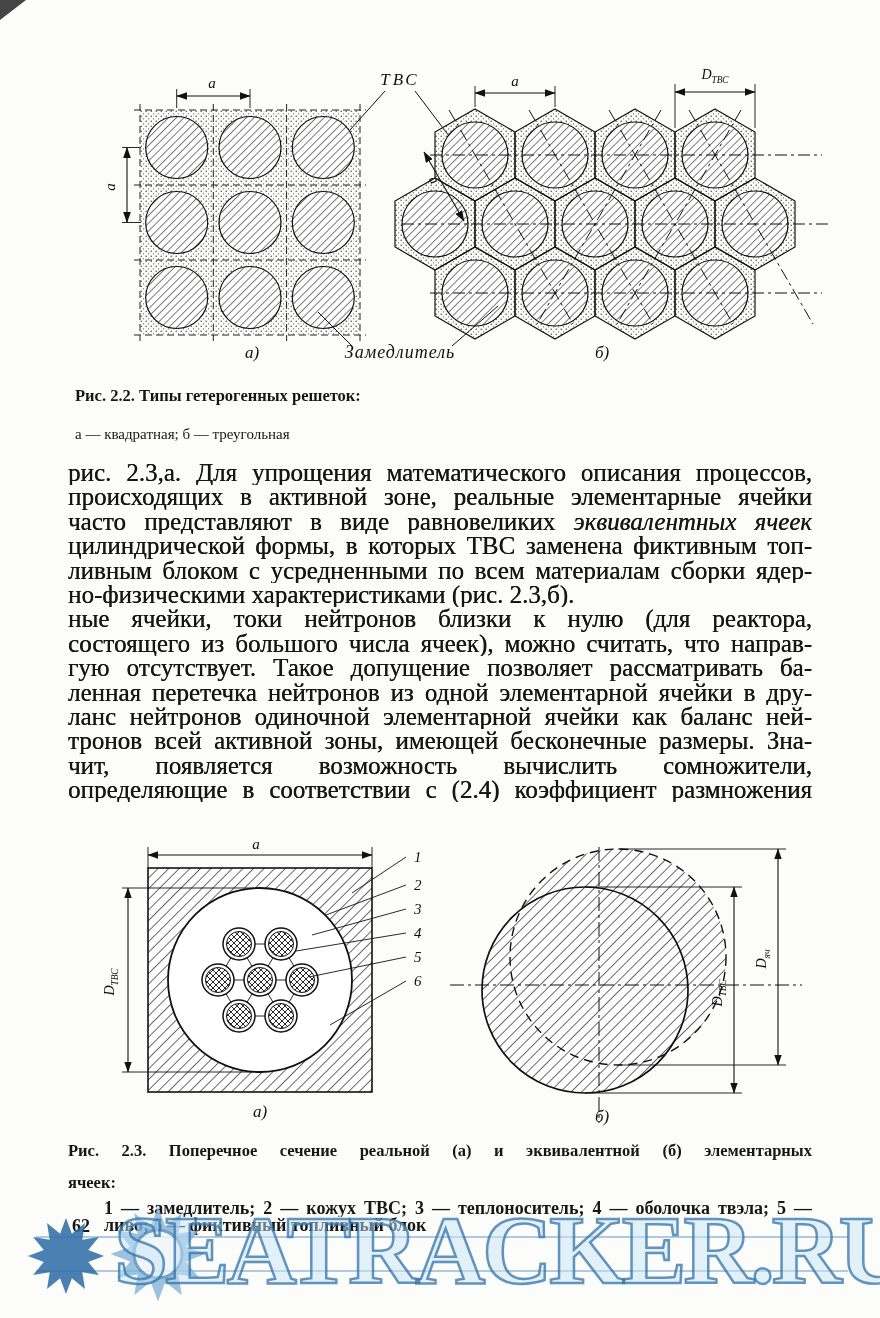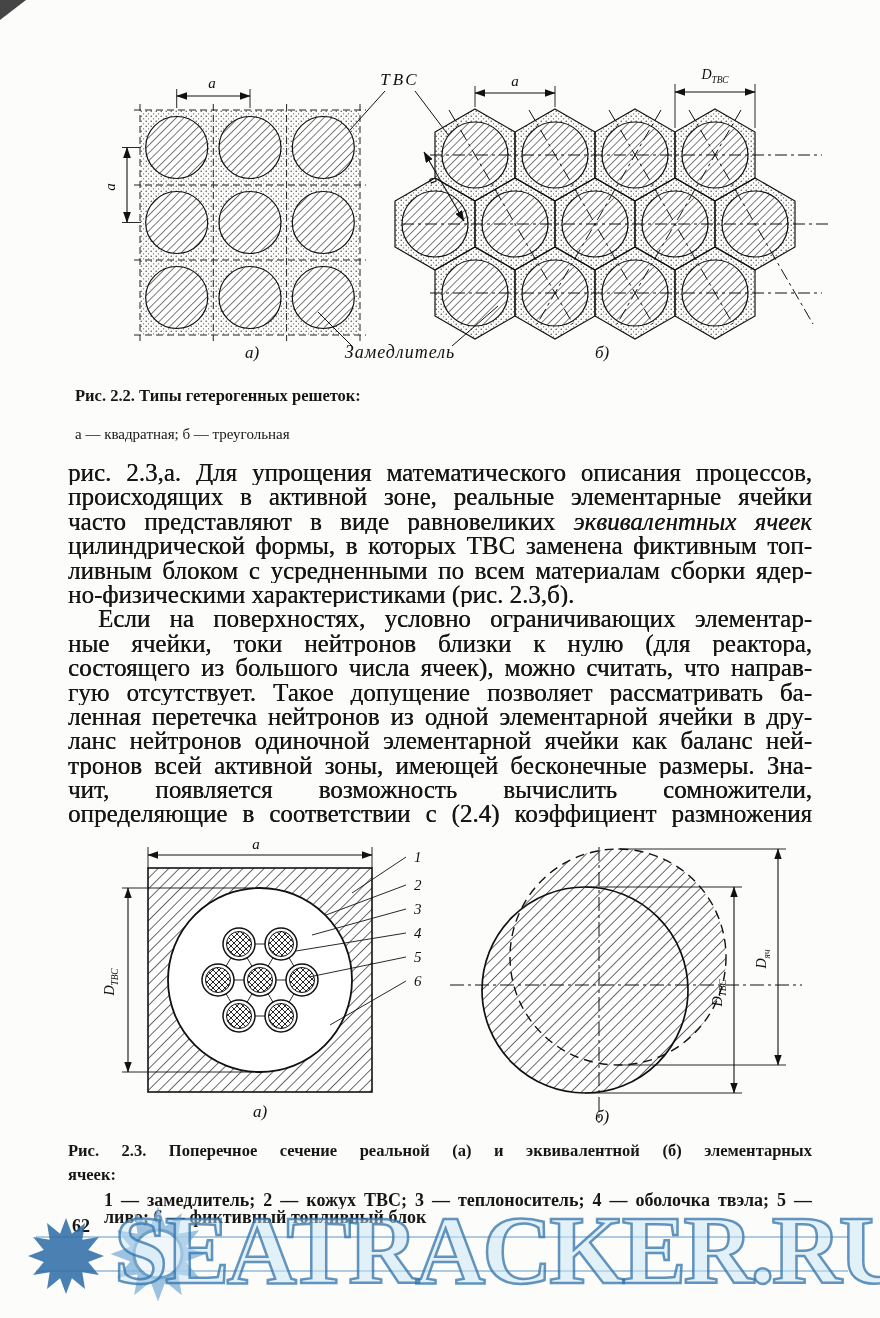--- a/index.html
+++ b/index.html
@@ -25,21 +25,21 @@
   .bt { left: 68px; width: 744px; top: 461px; font-size: 25px; line-height: 24.4px;
         text-shadow: 0.3px 0 0 currentColor; }
   .line { height: 24.4px; overflow: hidden; text-align: justify; }
   .line.j::after { content: ""; display: inline-block; width: 100%; height: 0; }
   .line.indent { text-indent: 30px; }
   .it { font-style: italic; }
 
   .cap23 { left: 68px; top: 1141px; width: 744px; }
   .cap23 .capt { font-weight: bold; font-size: 16.5px; height: 22px; overflow: hidden; text-align: justify; }
   .cap23 .capt::after { content: ""; display: inline-block; width: 100%; height: 0; }
-  .cap23 .capt2 { font-weight: bold; font-size: 16.5px; margin-top: 2px; }
+  .cap23 .capt2 { font-weight: bold; font-size: 16.5px; margin-top: 10px; }
   .legend { font-weight: bold; font-size: 18px; margin-top: 7px; line-height: 16.5px; margin-left: 36px; }
   .legend .l1 { height: 16.5px; overflow: hidden; text-align: justify; }
   .legend .l1::after { content: ""; display: inline-block; width: 100%; height: 0; }
 
   .pagenum { left: 72px; top: 1216px; font-weight: bold; font-size: 18px; }
 
   
   .wm { left: 0; top: 1190px; width: 703px; height: 128px; pointer-events: none; }
   .wm-line { position: absolute; height: 2px; left: 36px; width: 812px; background: rgba(94,152,200,0.5); }
   .wm-text {
@@ -192,21 +192,20 @@
     <div class="caps">а — квадратная; б — треугольная</div>
   </div>
 
   <div class="abs bt">
     <div class="line j">рис. 2.3,а. Для упрощения математического описания процессов,</div>
     <div class="line j">происходящих в активной зоне, реальные элементарные ячейки</div>
     <div class="line j"><span>часто представляют в виде равновеликих </span><span class="it">эквивалентных ячеек</span></div>
     <div class="line j">цилиндрической формы, в которых ТВС заменена фиктивным топ-</div>
     <div class="line j">ливным блоком с усредненными по всем материалам сборки ядер-</div>
     <div class="line">но-физическими характеристиками (рис. 2.3,б).</div>
-    <div class="line j indent">Если на поверхностях, условно ограничивающих элементар-</div>
     <div class="line j">ные ячейки, токи нейтронов близки к нулю (для реактора,</div>
     <div class="line j">состоящего из большого числа ячеек), можно считать, что направ-</div>
     <div class="line j">гую отсутствует. Такое допущение позволяет рассматривать ба-</div>
     <div class="line j">ленная перетечка нейтронов из одной элементарной ячейки в дру-</div>
     <div class="line j">ланс нейтронов одиночной элементарной ячейки как баланс ней-</div>
     <div class="line j">тронов всей активной зоны, имеющей бесконечные размеры. Зна-</div>
     <div class="line j">чит, появляется возможность вычислить сомножители,</div>
     <div class="line j">определяющие в соответствии с (2.4) коэффициент размножения</div>
   </div>
 

